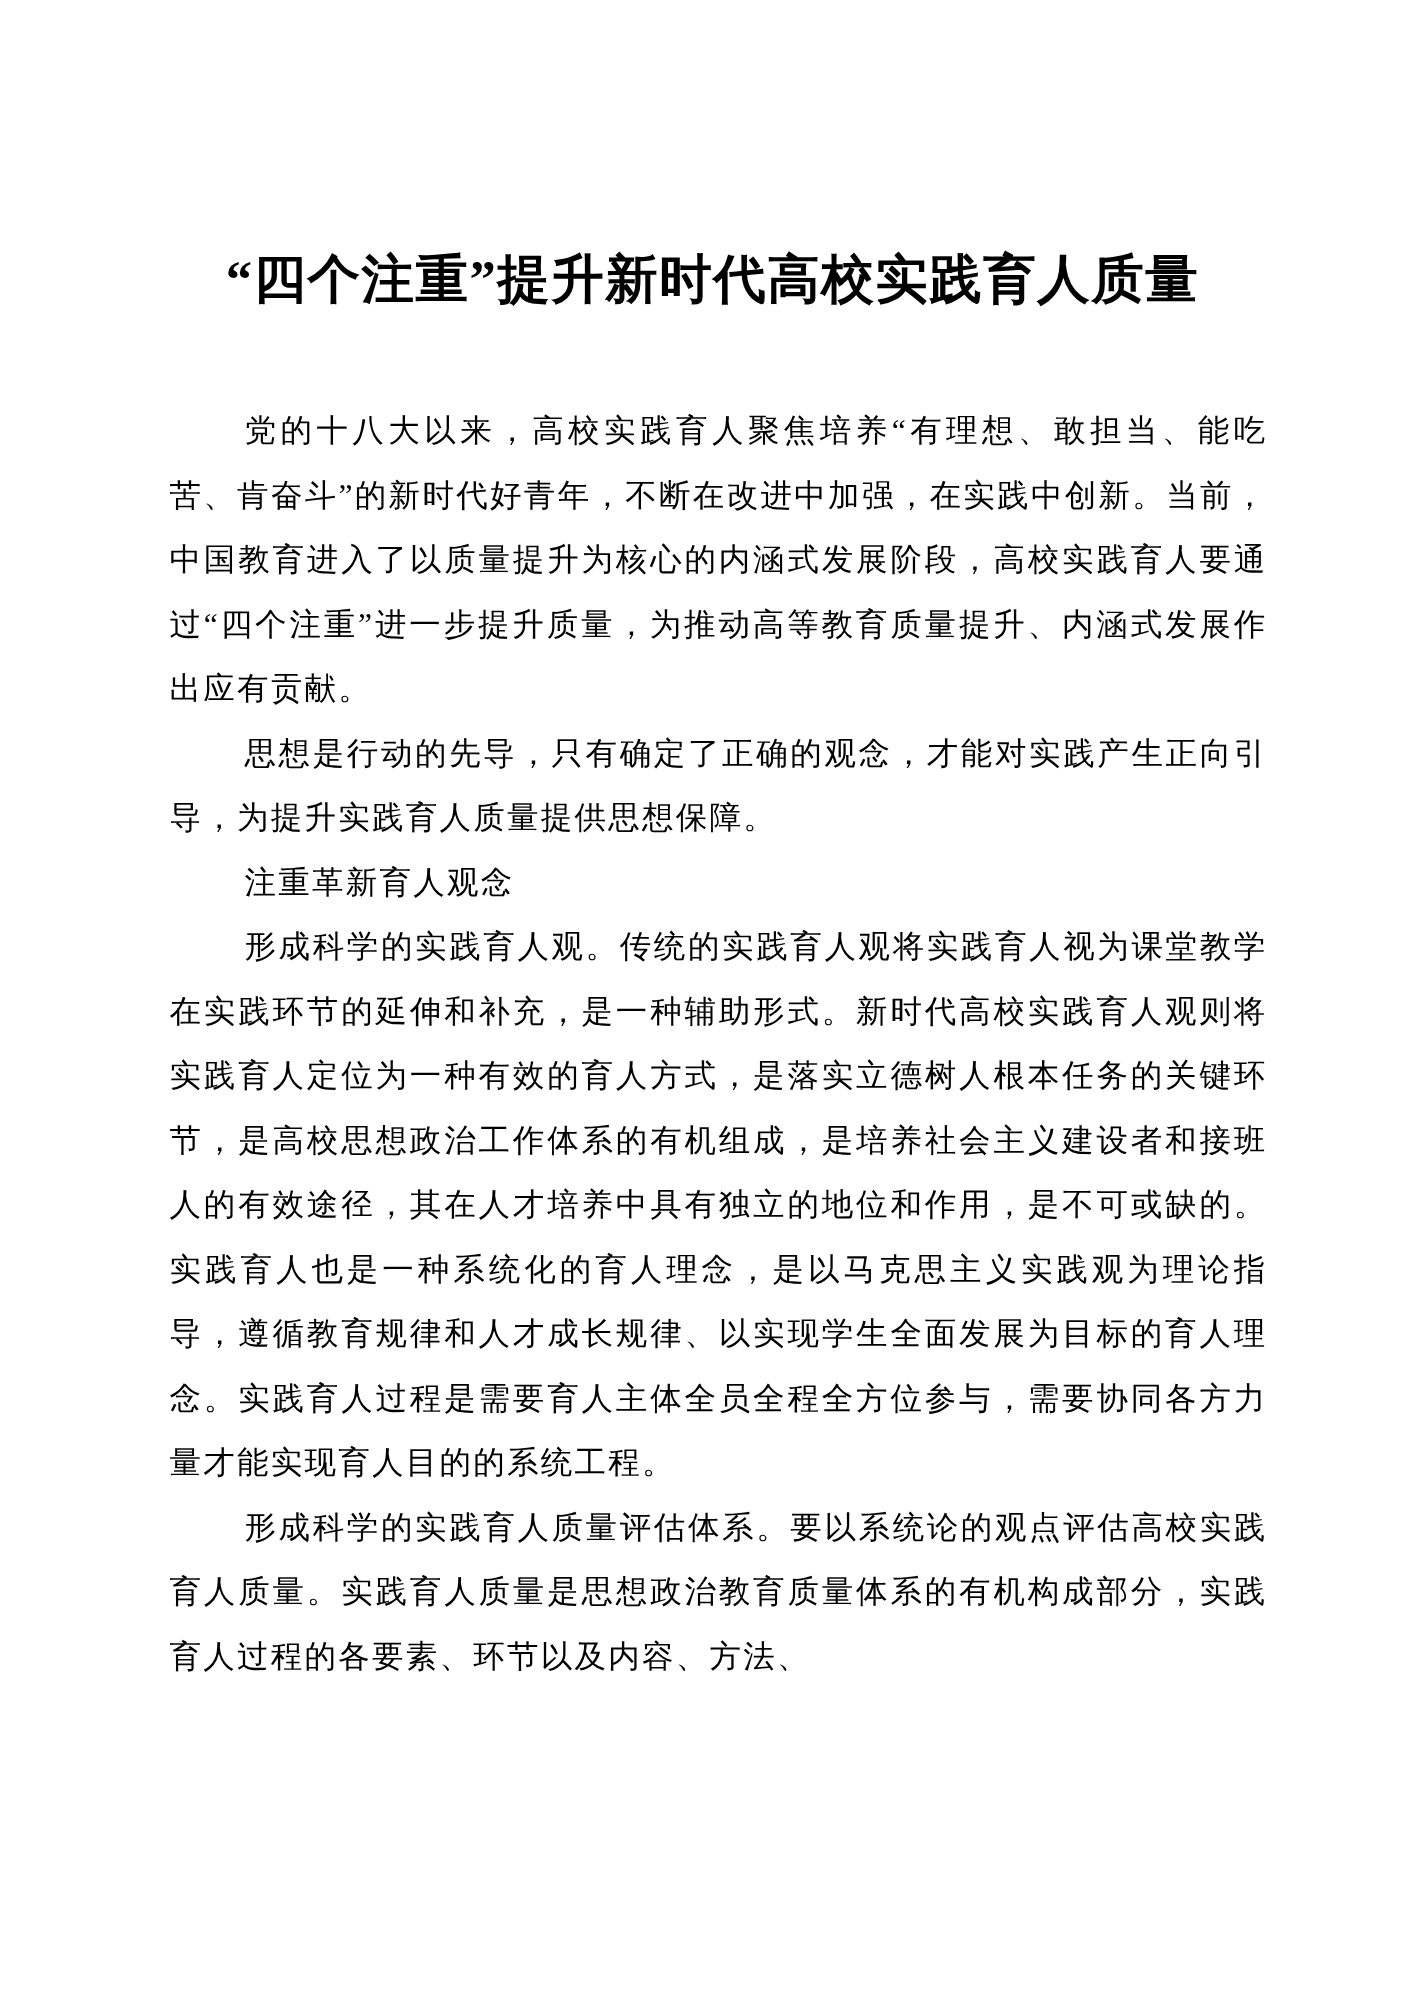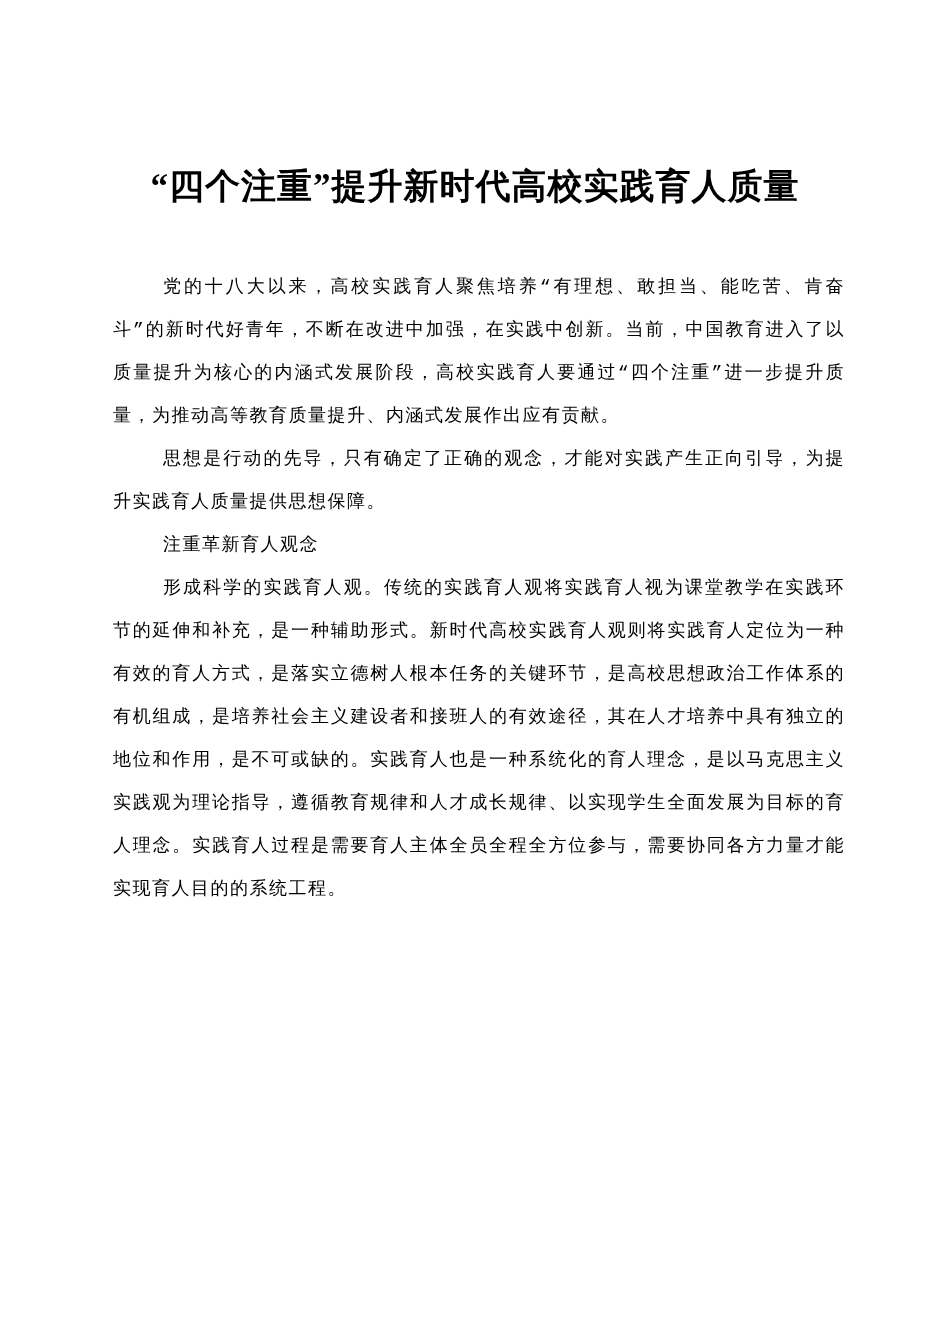--- a/index.html
+++ b/index.html
@@ -23,22 +23,22 @@
       font-weight: 700;
       font-size: 35px;
       line-height: 49px;
       color: #000000;
       letter-spacing: 1px;
       white-space: nowrap;
     }
     .doc-body {
       margin: 55px auto 0 113px;
       width: 732px;
-      font-family: Liberation Mono, monospace;
-      font-size: 18px;
+      font-family: Liberation Serif, serif;
+      font-size: 21px;
       line-height: 43px;
       color: #000000;
       text-align: justify;
       letter-spacing: 1.5px;
     }
     .doc-body p {
       margin: 0;
       padding: 0;
       text-indent: 50px;
     }
@@ -47,14 +47,15 @@
 <body>
 
 <div class="page">
   <h1 class="doc-title">“四个注重”提升新时代高校实践育人质量</h1>
 
   <div class="doc-body">
     <p>党的十八大以来，高校实践育人聚焦培养“有理想、敢担当、能吃苦、肯奋斗”的新时代好青年，不断在改进中加强，在实践中创新。当前，中国教育进入了以质量提升为核心的内涵式发展阶段，高校实践育人要通过“四个注重”进一步提升质量，为推动高等教育质量提升、内涵式发展作出应有贡献。</p>
     <p>思想是行动的先导，只有确定了正确的观念，才能对实践产生正向引导，为提升实践育人质量提供思想保障。</p>
     <p>注重革新育人观念</p>
     <p>形成科学的实践育人观。传统的实践育人观将实践育人视为课堂教学在实践环节的延伸和补充，是一种辅助形式。新时代高校实践育人观则将实践育人定位为一种有效的育人方式，是落实立德树人根本任务的关键环节，是高校思想政治工作体系的有机组成，是培养社会主义建设者和接班人的有效途径，其在人才培养中具有独立的地位和作用，是不可或缺的。实践育人也是一种系统化的育人理念，是以马克思主义实践观为理论指导，遵循教育规律和人才成长规律、以实现学生全面发展为目标的育人理念。实践育人过程是需要育人主体全员全程全方位参与，需要协同各方力量才能实现育人目的的系统工程。</p>
+    <p>形成科学的实践育人质量评估体系。要以系统论的观点评估高校实践育人质量。实践育人质量是思想政治教育质量体系的有机构成部分，实践育人过程的各要素、环节以及内容、方法、</p>
   </div>
 </div>
 
 </body></html>

